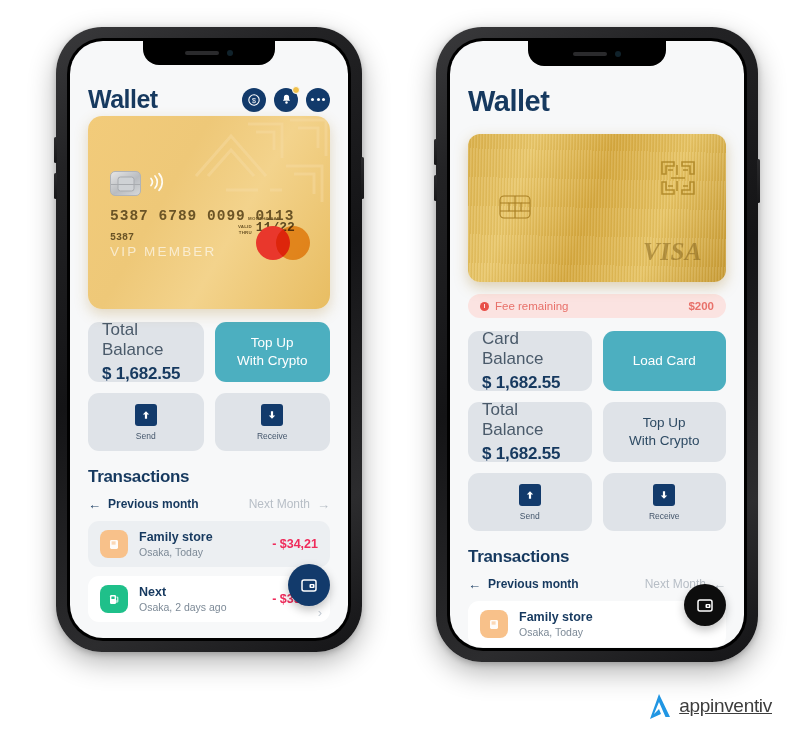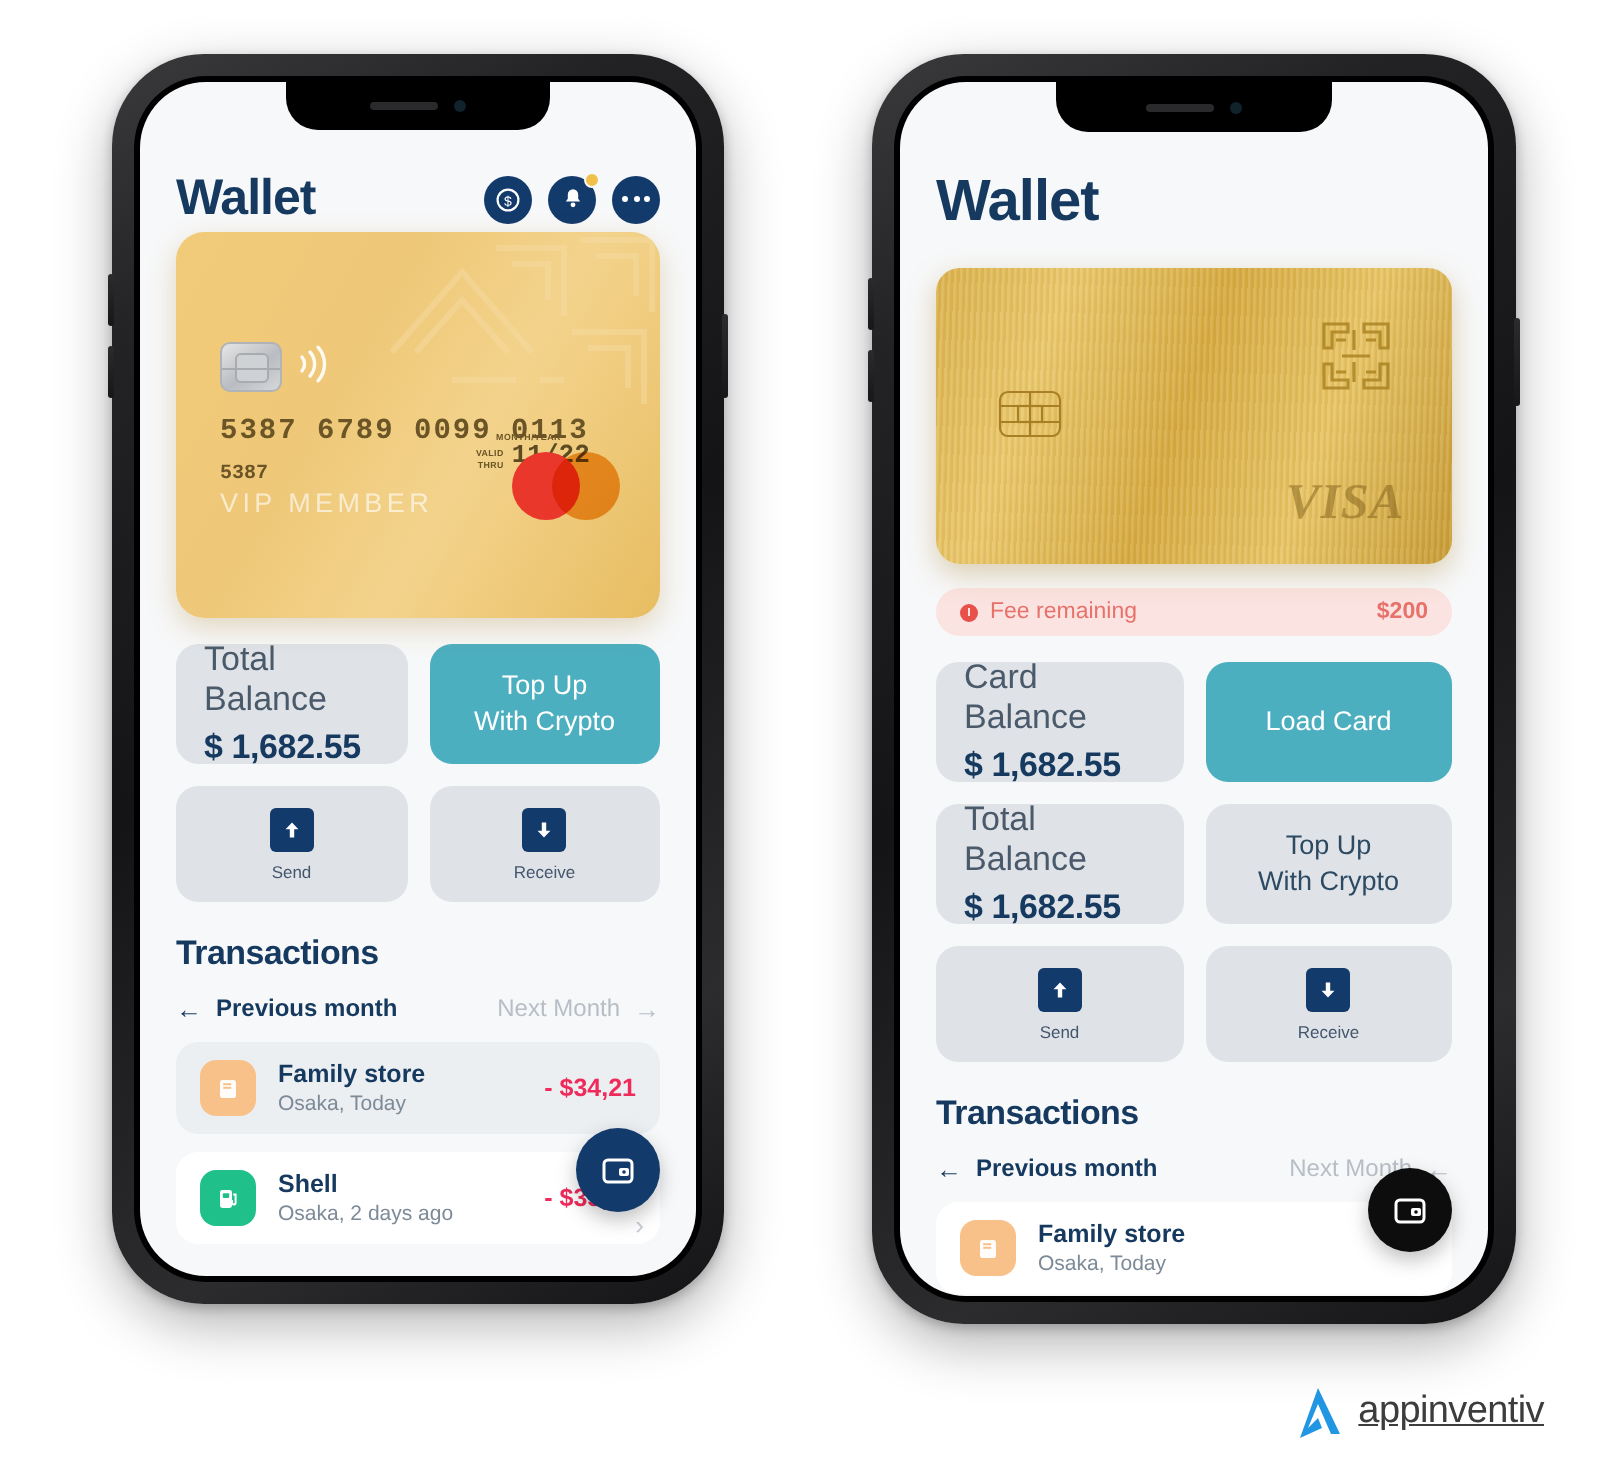--- a/index.html
+++ b/index.html
@@ -463,21 +463,21 @@
           </div>
           <div class="tx-row white">
             <span class="tx-icon green">
               <svg width="14" height="14" viewBox="0 0 14 14">
                   <rect x="3" y="3" width="6" height="9" rx="1.2" fill="#fff"></rect>
                   <rect x="4.4" y="4.6" width="3.2" height="2.4" rx="0.5" fill="#1fc08a"></rect>
                   <path d="M9.6 5.2 h1.2 v4.2 a0.9 0.9 0 0 1-1.8 0 v-1.4" fill="none" stroke="#fff" stroke-width="1"></path>
                 </svg>
             </span>
             <span class="tx-text">
-              <span class="tx-name" style="display:block">Shell</span>
+              <span class="tx-name" style="display:block">Next</span>
               <span class="tx-sub" style="display:block">Osaka, 2 days ago</span>
             </span>
             <span class="tx-amt">- $35,88</span>
             <span class="tx-chev">›</span>
           </div>
         </div>
       </div>
 
       <div class="fab navy" style="right:18px; bottom:32px;">
         <svg width="20" height="20" viewBox="0 0 20 20">

